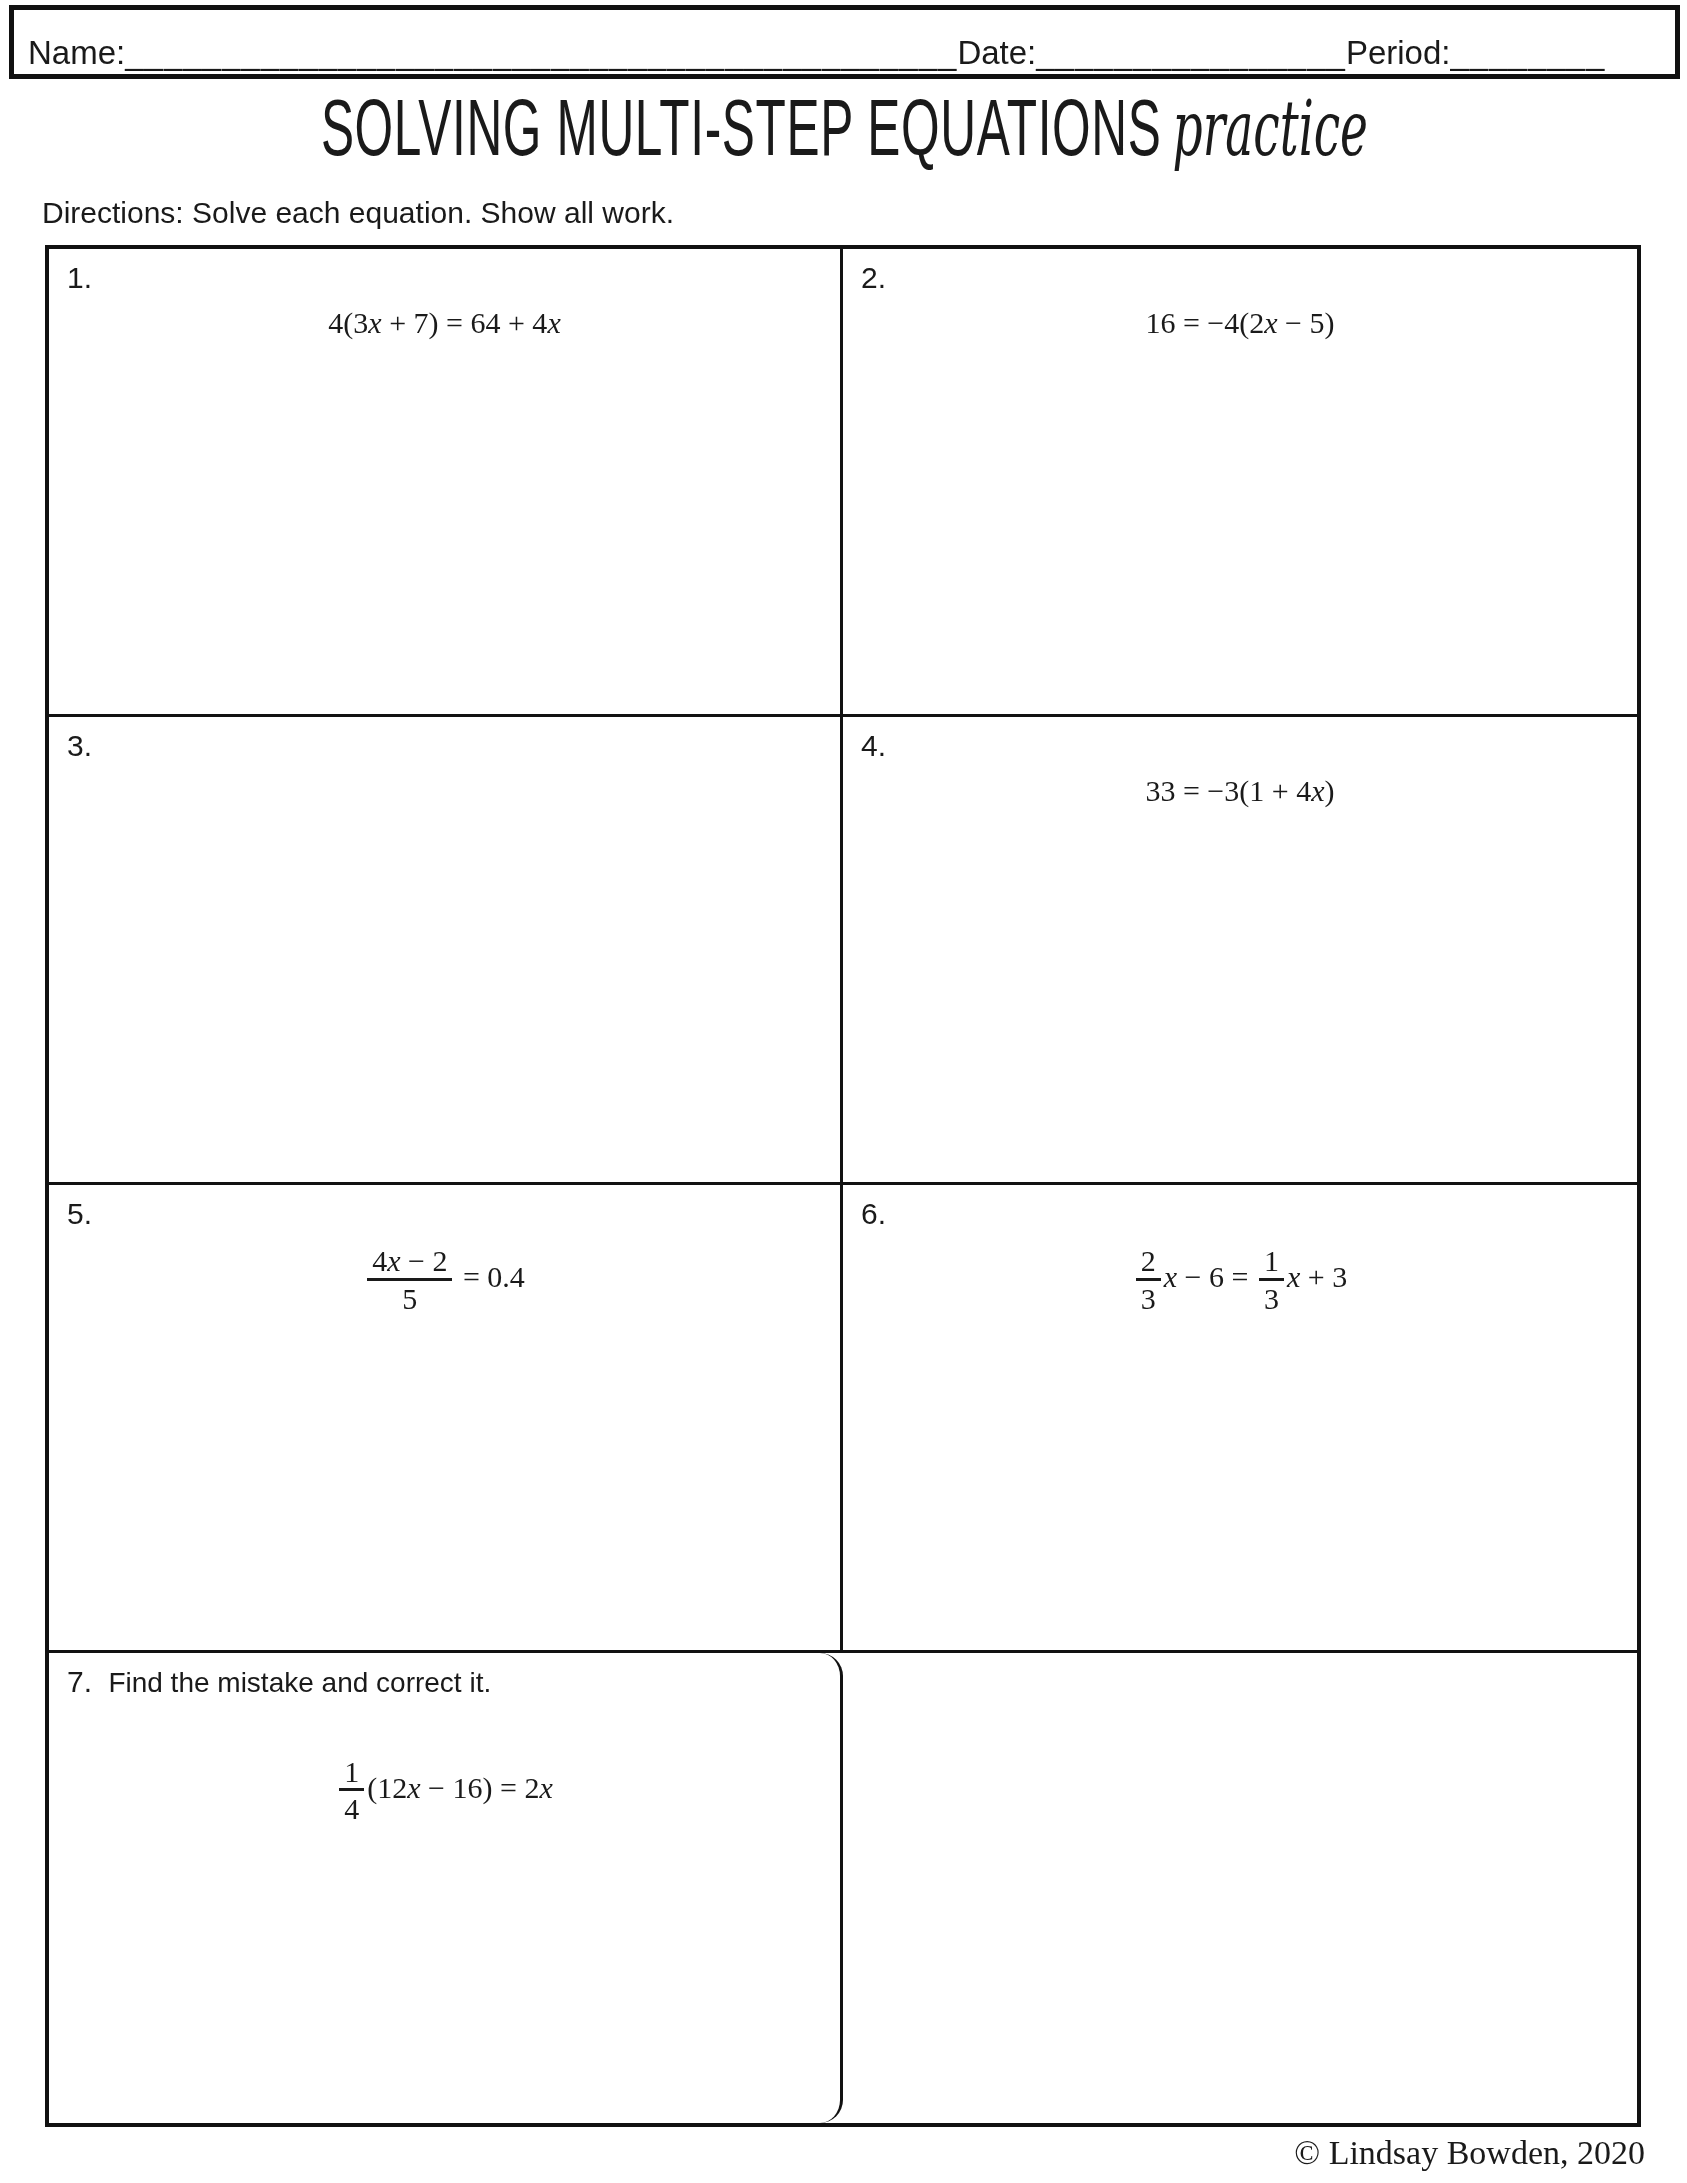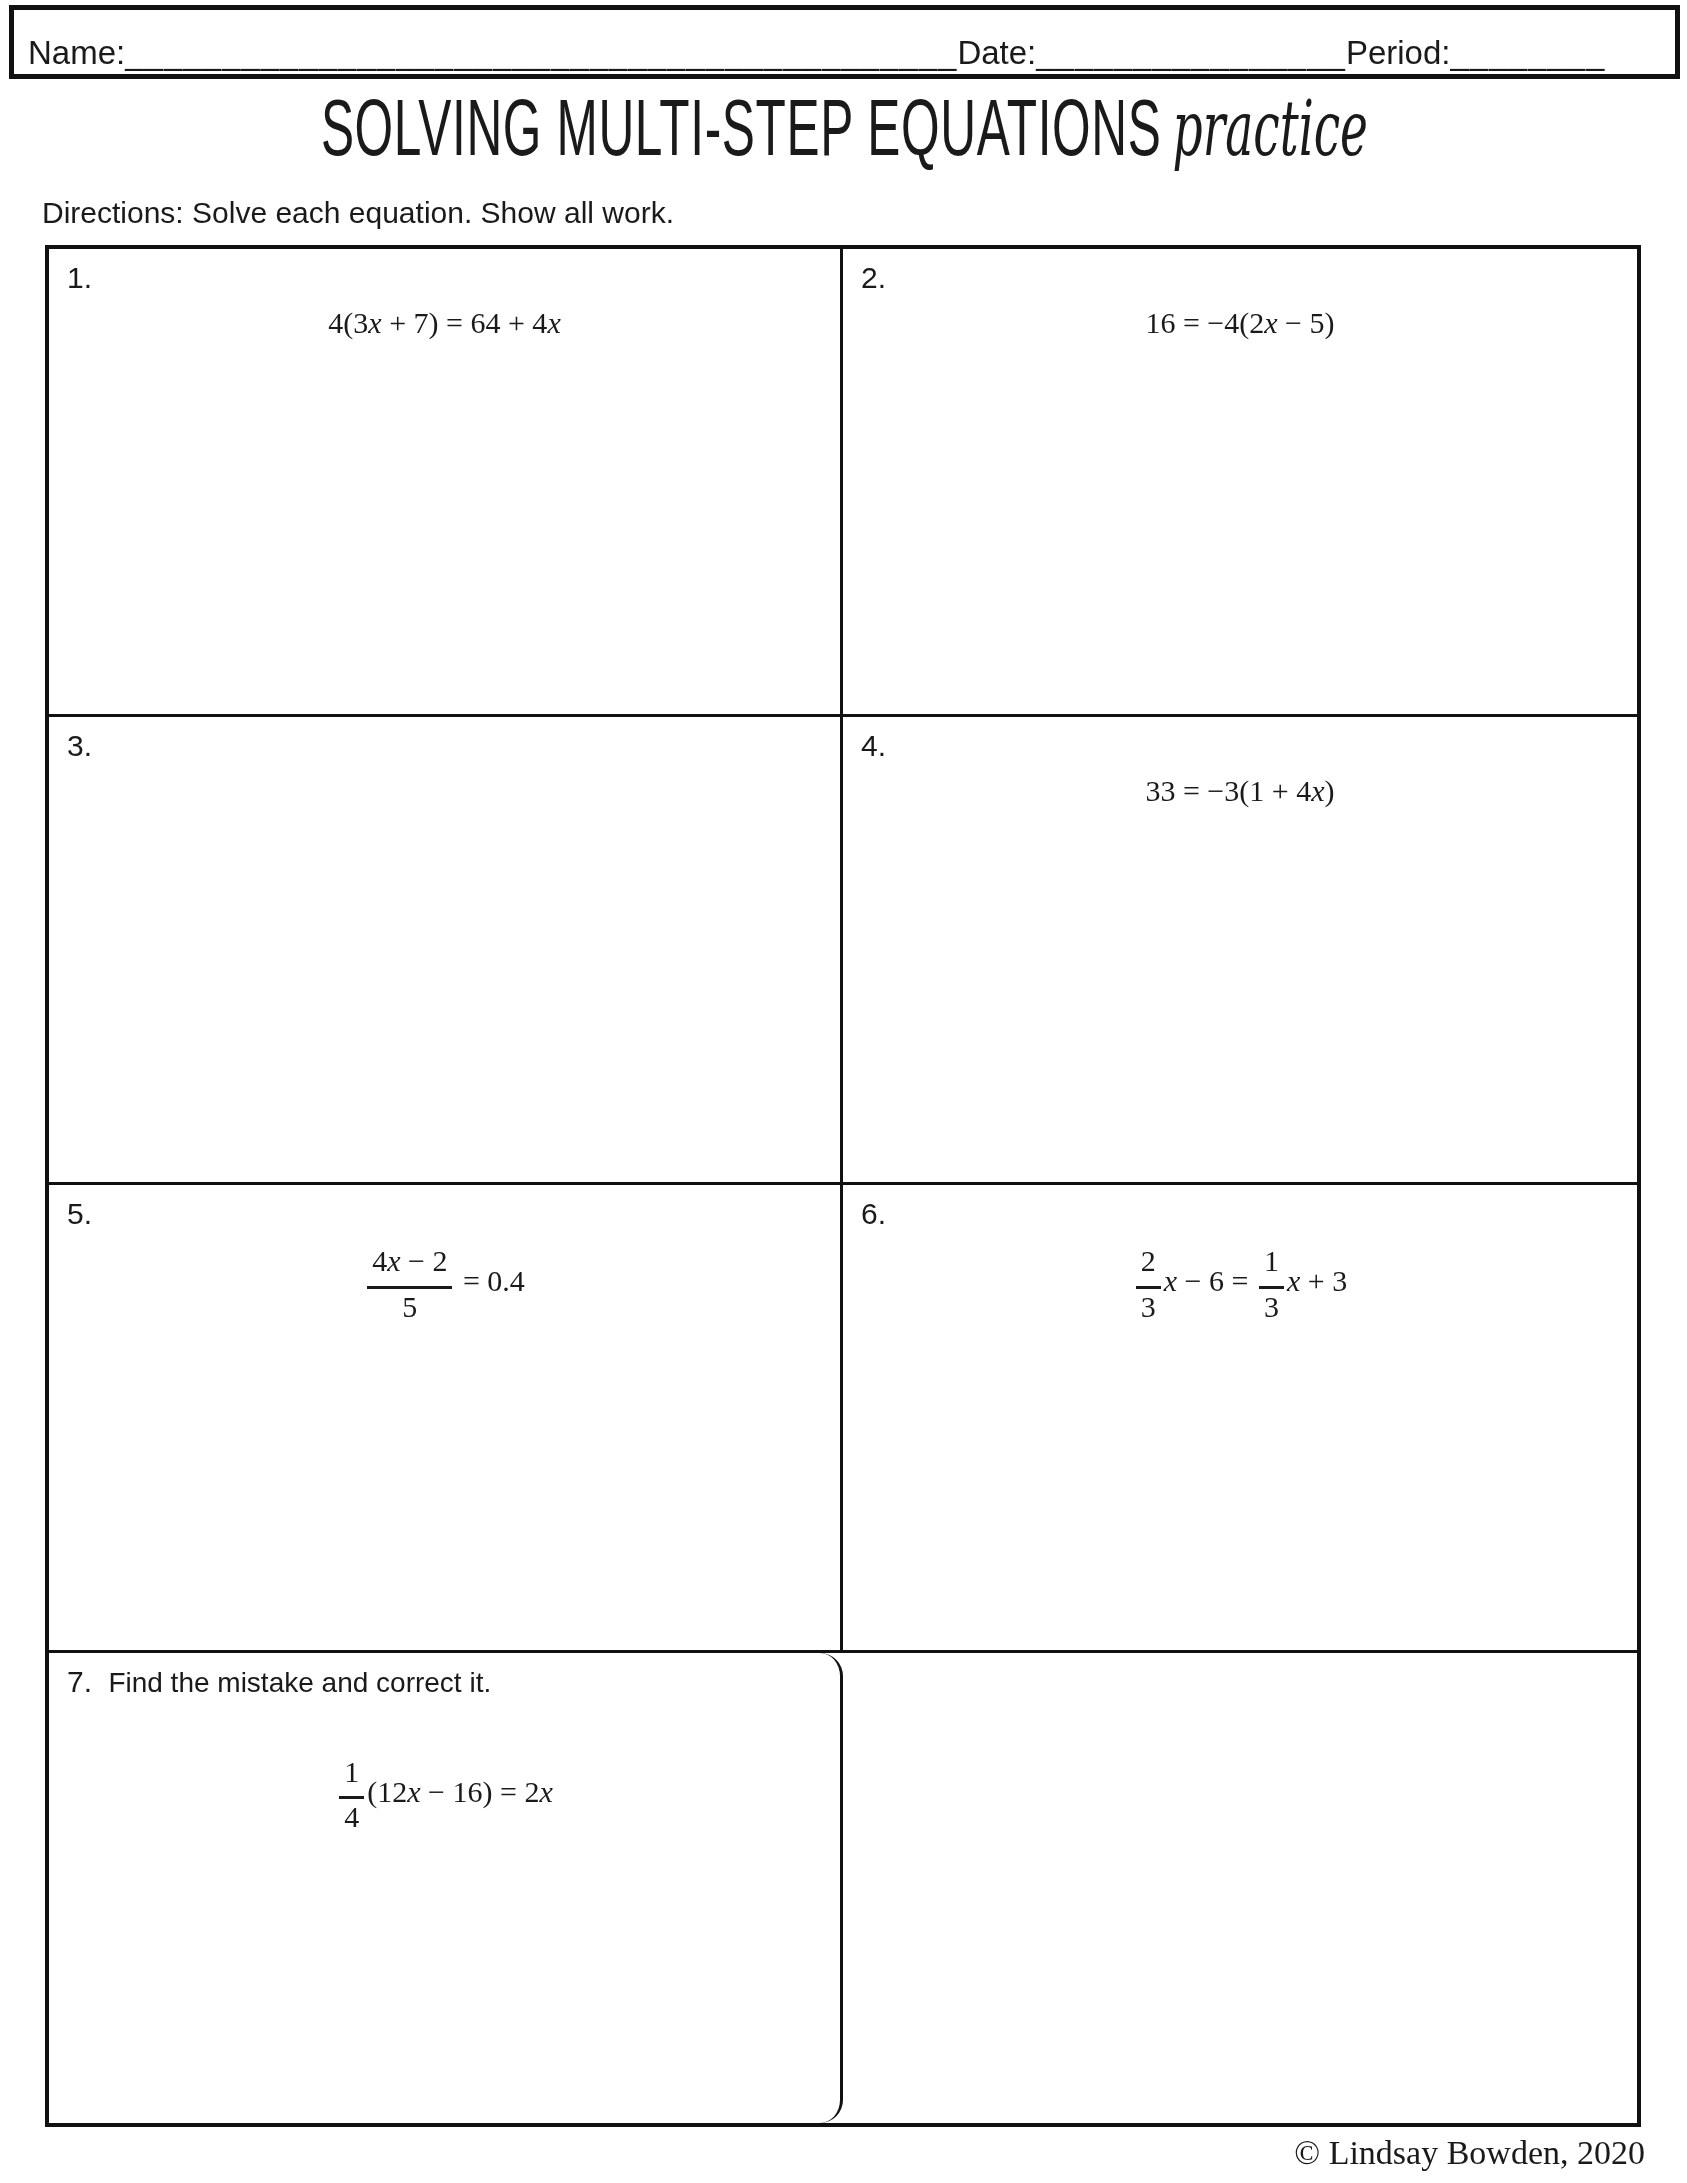--- a/index.html
+++ b/index.html
@@ -56,21 +56,21 @@
   }
   .eq-a{ margin-top:12px; }
   .eq-b{ margin-top:16px; }
   .eq-c7{ margin-top:58px; }
   .eq-c8{ margin-top:100px; }
   .mvar{ font-style:italic; }
   .frac{
     display:inline-block; vertical-align:middle; text-align:center;
     margin:0 3px;
   }
-  .frac .num{ display:block; line-height:1.02; padding:0 5px 9px; border-bottom:3px solid #1a1a1a; }
+  .frac .num{ display:block; line-height:1.02; padding:0 5px 1px; border-bottom:3px solid #1a1a1a; }
   .frac .den{ display:block; line-height:1.02; padding:3px 5px 0; }
 
   
   .footer{
     position:absolute; top:2134px; right:42px;
     font-family:"Liberation Serif", serif; font-size:34px;
   }
 </style>
 </head>
 <body>

